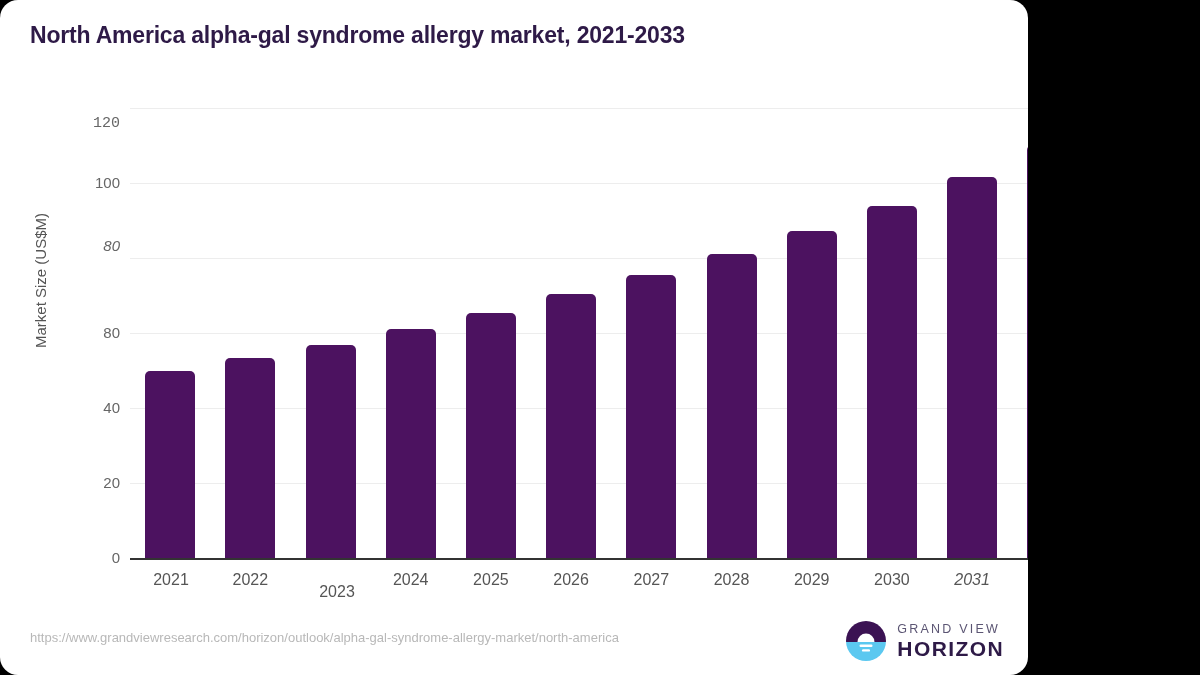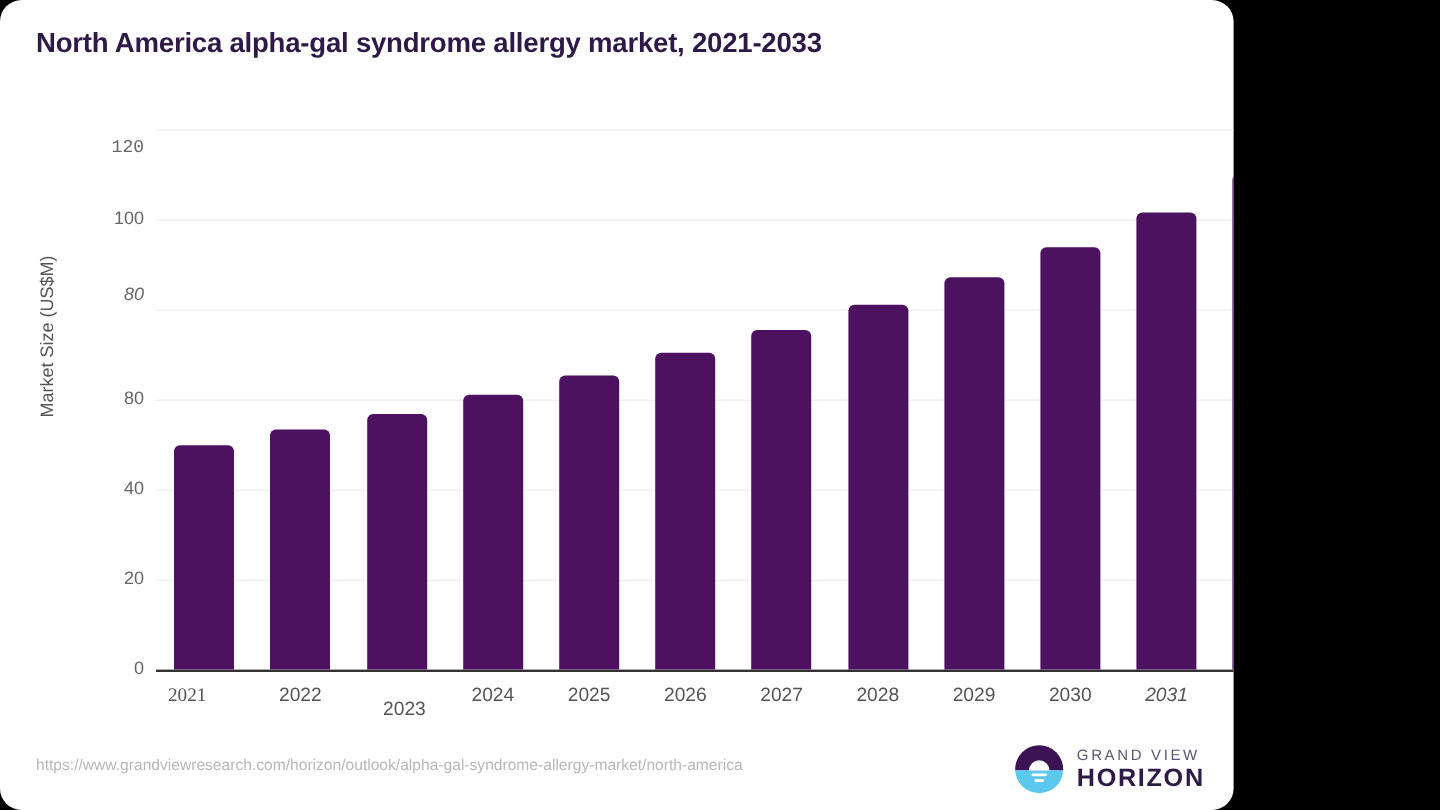--- a/index.html
+++ b/index.html
@@ -178,21 +178,21 @@
         <div class="bar" title="2026: 70.4" style="left: 546.1px; top: 294px; height: 264px; background: rgb(76, 18, 96);"></div>
         <div class="bar" title="2027: 75.4" style="left: 626.3px; top: 275.25px; height: 282.75px; background: rgb(76, 18, 96);"></div>
         <div class="bar" title="2028: 81" style="left: 706.5px; top: 254.25px; height: 303.75px; background: rgb(76, 18, 96);"></div>
         <div class="bar" title="2029: 87.3" style="left: 786.7px; top: 230.625px; height: 327.375px; background: rgb(76, 18, 96);"></div>
         <div class="bar" title="2030: 94" style="left: 866.9px; top: 205.5px; height: 352.5px; background: rgb(76, 18, 96);"></div>
         <div class="bar" title="2031: 101.6" style="left: 947.1px; top: 177px; height: 381px; background: rgb(76, 18, 96);"></div>
         <div class="bar" title="2032: 110.1" style="left: 1027.3px; top: 145.125px; height: 412.875px; background: rgb(76, 18, 96);"></div>
         <div class="bar" title="2033: 119.1" style="left: 1107.5px; top: 111.375px; height: 446.625px; background: rgb(76, 18, 96);"></div>
       </div>
     <div id="xticks">
-        <div class="x-tick-label" style="left: 116px; font-family: Liberation Serif, serif;">2021</div>
+        <div class="x-tick-label" style="left: 131px;">2021</div>
         <div class="x-tick-label" style="left: 210.3px;">2022</div>
         <div class="x-tick-label" style="left: 297px; margin-top: 12px;">2023</div>
         <div class="x-tick-label" style="left: 370.7px;">2024</div>
         <div class="x-tick-label" style="left: 450.9px;">2025</div>
         <div class="x-tick-label" style="left: 531.1px;">2026</div>
         <div class="x-tick-label" style="left: 611.3px;">2027</div>
         <div class="x-tick-label" style="left: 691.5px;">2028</div>
         <div class="x-tick-label" style="left: 771.7px;">2029</div>
         <div class="x-tick-label" style="left: 851.9px;">2030</div>
         <div class="x-tick-label" style="left: 932.1px; font-style: italic;">2031</div>

